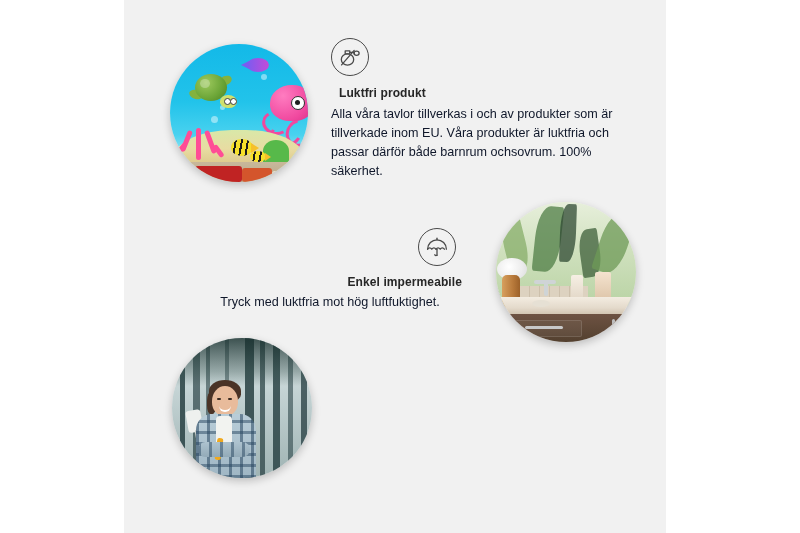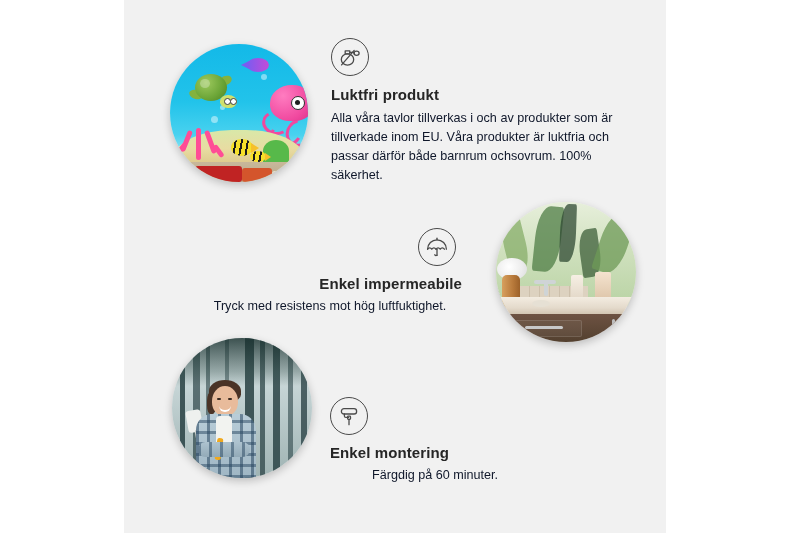--- a/index.html
+++ b/index.html
@@ -241,22 +241,22 @@
     position:absolute;left:24px;top:58px;width:6px;height:22px;background:#f0a91e;border-radius:2px;transform:rotate(8deg);
   }
 
   
   .feature{position:absolute;}
   .feat-icon{
     width:36px;height:36px;border:1.6px solid #4a4a4a;border-radius:50%;
     display:flex;align-items:center;justify-content:center;background:transparent;
   }
   .feat-title{
-    font-size:15px;font-weight:bold;color:#262626;letter-spacing:.1px;
-    margin:0;line-height:1.25;
+    font-size:12px;font-weight:bold;color:#262626;letter-spacing:.1px;
+    margin:8px;line-height:1.25;
   }
   .feat-body{
     font-size:12.6px;color:#0f172a;line-height:1.52;margin:0;
   }
 
   #feature-odour{left:331px;top:38px;width:300px;}
   #feature-odour .feat-title{margin-top:10px;margin-bottom:4px;}
 
   #feature-water{left:196px;top:228px;width:268px;text-align:right;}
   #feature-water .feat-icon{margin-left:auto;margin-right:8px;}
@@ -388,29 +388,17 @@
       <svg width="24" height="24" viewBox="0 0 24 24" fill="none" stroke="#4a4a4a" stroke-width="1.3" stroke-linecap="round" stroke-linejoin="round">
         <path d="M2.6 14.2a9.4 9.4 0 0 1 18.8 0"></path>
         <path d="M2.6 14.2c1.2-1.8 3-1.8 4.2 0 1.2-1.8 3-1.8 4.2 0"></path>
         <path d="M11 14.2c1.2-1.8 3-1.8 4.2 0 1.2-1.8 3-1.8 4.2 0"></path>
         <path d="M12 14.2v6.1"></path>
         <path d="M12 20.3a1.6 1.6 0 0 1-2.2-.5"></path>
         <path d="M12 4.8V3.2"></path>
       </svg>
     </div>
     <p class="feat-title">Enkel impermeabile</p>
-    <p class="feat-body">Tryck med resistens mot hög luftfuktighet.</p>
+    <p class="feat-body">Tryck med luktfria mot hög luftfuktighet.</p>
   </div>
 
-  <div class="feature" id="feature-mount">
-    <div class="feat-icon">
-      <svg width="24" height="24" viewBox="0 0 24 24" fill="none" stroke="#4a4a4a" stroke-width="1.3" stroke-linecap="round" stroke-linejoin="round">
-        <rect x="4.4" y="4.6" width="15.2" height="5.4" rx="2.6"></rect>
-        <path d="M7.4 10v1.9a1.5 1.5 0 0 0 1.5 1.5h2.7"></path>
-        <rect x="10.6" y="12.2" width="2.9" height="3.1" rx="0.7"></rect>
-        <path d="M12 15.3v5.4"></path>
-      </svg>
-    </div>
-    <p class="feat-title">Enkel montering</p>
-    <p class="feat-body">Färgdig på 60 minuter.</p>
-  </div>
 
 </div>
 
 </body></html>

